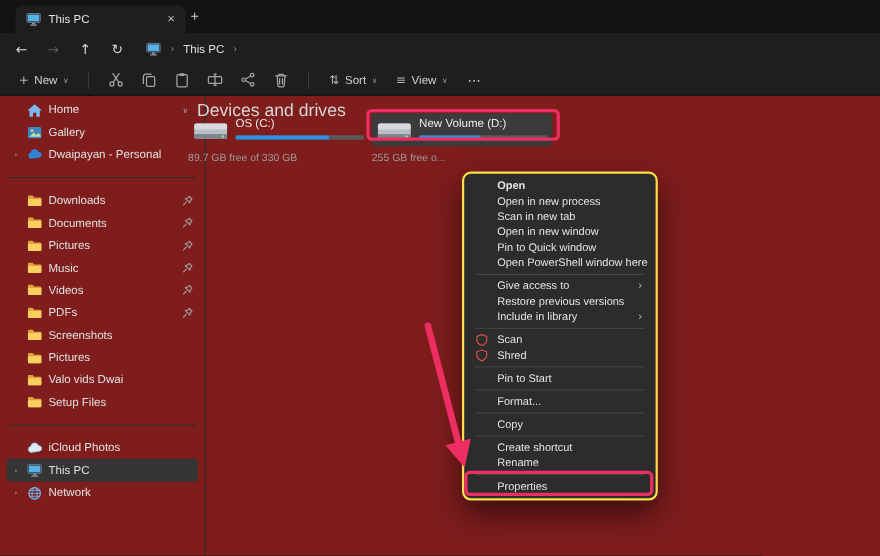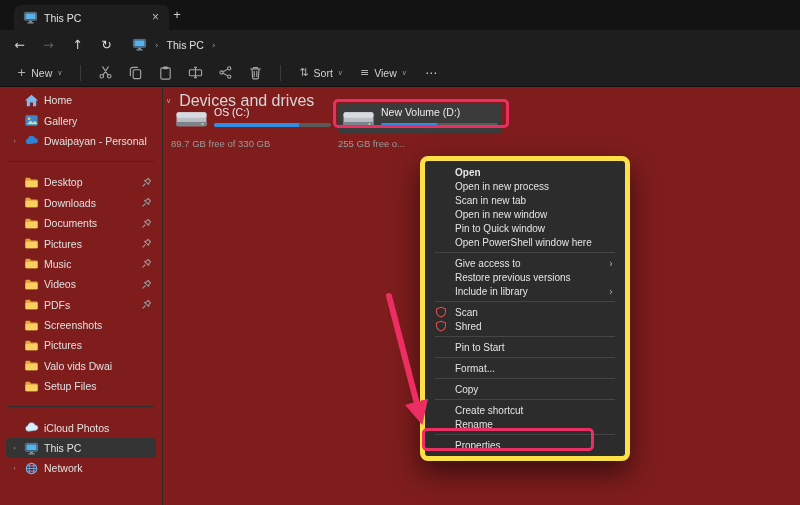--- a/index.html
+++ b/index.html
@@ -30,21 +30,21 @@
   .tb-divider{width:1px;height:16px;background:#3a3a3a;margin:0 8px;}
   .tb-icon{width:27px;height:22px;display:flex;align-items:center;justify-content:center;border-radius:4px;}
   .tb-icon svg{width:15px;height:15px;}
   .tb-label-btn{display:flex;align-items:center;gap:5px;padding:0 7px;height:22px;border-radius:4px;
                 font-size:10.5px;color:#d2d2d2;}
   .tb-glyph{font-family:"DejaVu Sans",sans-serif;color:#b4b4b4;font-size:11px;}
   .chev{font-size:7px;color:#9a9a9a;font-family:"DejaVu Sans",sans-serif;}
   .more-btn{font-size:12px;color:#cfcfcf;letter-spacing:1px;padding:0 8px;font-family:"DejaVu Sans",sans-serif;}
 
   
-  .sidebar{position:absolute;left:0;top:88px;width:163px;bottom:0;border-right:1px solid #2a2a2a;
+  .sidebar{position:absolute;left:0;top:88px;width:187px;bottom:0;border-right:1px solid #2a2a2a;
            padding:2px 6px;box-sizing:border-box;overflow:hidden;}
   .side-item{display:flex;align-items:center;height:20.4px;padding:0 4px;border-radius:4px;gap:5px;}
   .side-item.selected{background:#343434;}
   .s-chev{width:9px;flex:none;font-size:6.5px;color:#b0b0b0;text-align:center;font-family:"DejaVu Sans",sans-serif;}
   .s-icon{width:15px;height:15px;flex:none;}
   .s-label{font-size:10.5px;color:#e0e0e0;white-space:nowrap;overflow:hidden;}
   .s-pin{width:11px;height:11px;margin-left:auto;flex:none;}
   .side-sep{height:1px;background:#2d2d2d;margin:10px 2px;}
 
   
@@ -58,22 +58,22 @@
   .drive-row{display:flex;align-items:flex-start;gap:6px;padding:2px 4px;border-radius:3px;}
   .drive-row.selected{background:#3b3b3b;}
   .d-icon{width:33px;height:26px;flex:none;}
   .d-info{flex:1;padding-top:1px;min-width:0;}
   .d-name{font-size:10.5px;color:#ececec;margin-bottom:5px;white-space:nowrap;}
   .d-bar{height:4px;background:#5a5a5a;border-radius:2px;overflow:hidden;}
   .d-fill{height:100%;background:#2e90e5;}
   .d-detail{margin-top:5px;font-size:9.5px;color:#9b9b9b;text-align:left;white-space:nowrap;}
 
   
-  .context-menu{position:absolute;left:420px;top:156px;width:210px;background:#2c2c2c;
-                border:5px solid #fde047;border-radius:8px;padding:4px 0;
+  .context-menu{position:absolute;left:420px;top:156px;width:178px;background:#2c2c2c;
+                border:2px solid #fde047;border-radius:8px;padding:4px 0;
                 box-shadow:0 12px 28px rgba(0,0,0,.55);z-index:10;box-sizing:border-box;}
   .menu-item{position:relative;height:14px;display:flex;align-items:center;
              padding:0 12px 0 30px;font-size:10px;color:#e4e4e4;}
   .menu-item.bold .m-lbl{font-weight:bold;}
   .m-lbl{white-space:nowrap;}
   .m-sub{margin-left:auto;color:#b5b5b5;font-size:10px;font-family:"DejaVu Sans",sans-serif;}
   .mi-icon{position:absolute;left:10px;top:1px;width:12px;height:12px;}
   .menu-sep{height:1px;background:#454545;margin:3px 10px;}
 
   
@@ -267,30 +267,20 @@
       <span class="s-label">Gallery</span>
     </div>
     <div class="side-item">
       <span class="s-chev">›</span>
       <svg class="s-icon">
           <use href="#i-cloud"></use>
         </svg>
       <span class="s-label">Dwaipayan - Personal</span>
     </div>
     <div class="side-sep"></div>
-    <div class="side-item">
-      <span class="s-chev"></span>
-      <svg class="s-icon">
-          <use href="#i-folder"></use>
-        </svg>
-      <span class="s-label">Desktop</span>
-      <svg class="s-pin">
-          <use href="#i-pin"></use>
-        </svg>
-    </div>
     <div class="side-item">
       <span class="s-chev"></span>
       <svg class="s-icon">
           <use href="#i-folder"></use>
         </svg>
       <span class="s-label">Downloads</span>
       <svg class="s-pin">
           <use href="#i-pin"></use>
         </svg>
     </div>

